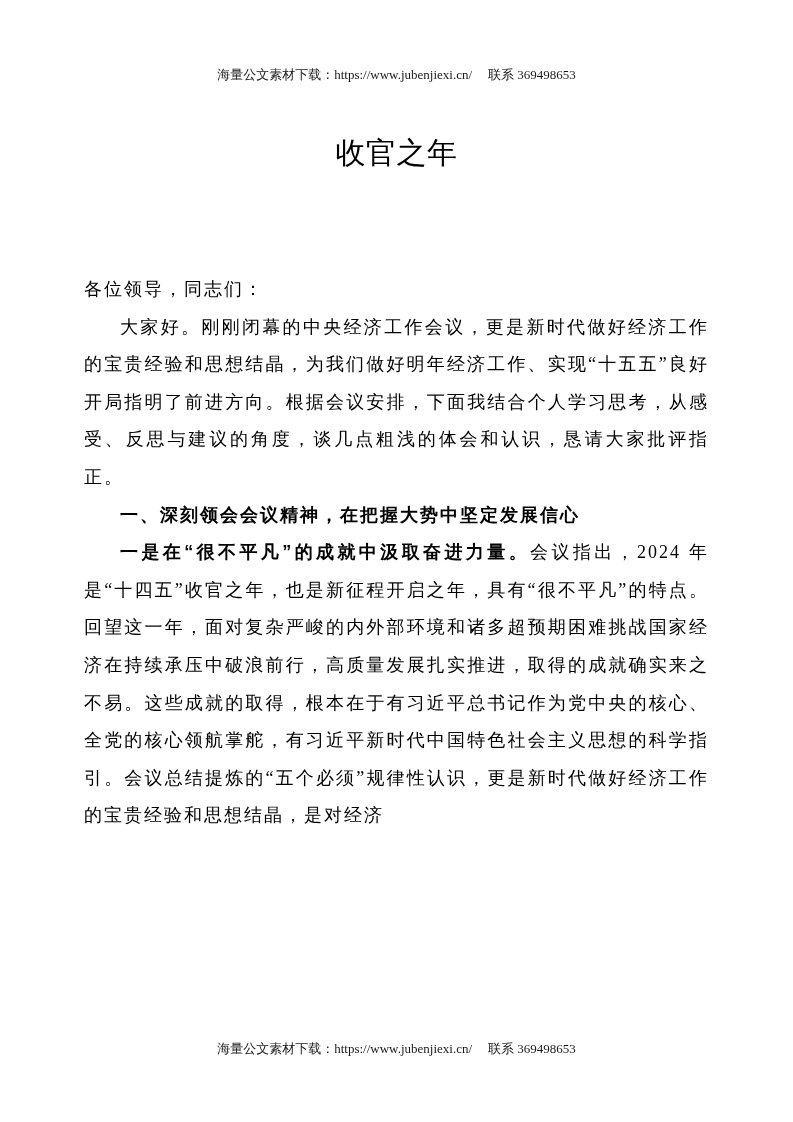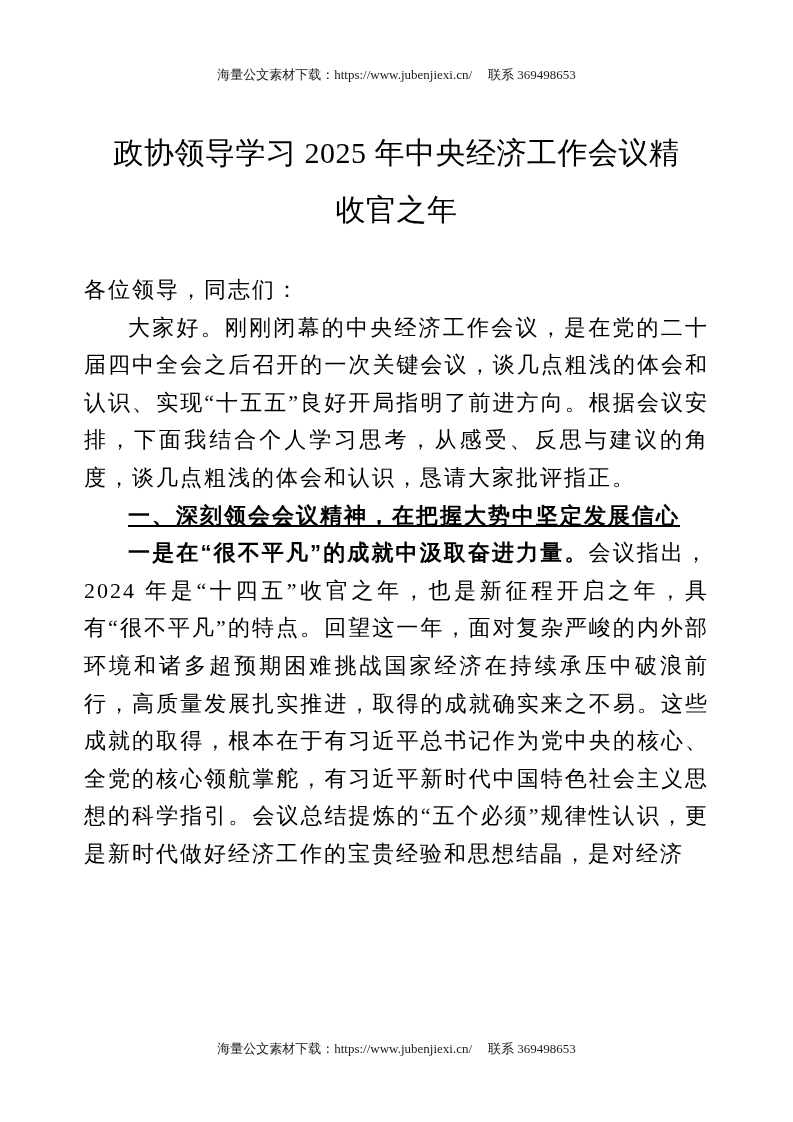--- a/index.html
+++ b/index.html
@@ -44,59 +44,57 @@
     line-height: 57px;
     letter-spacing: 0.5px;
   }
   .title-line { display: block; }
 
   .doc-body {
     position: absolute;
     top: 271px;
     left: 84px;
     right: 84px;
-    font-size: 22px;
+    font-size: 18px;
     line-height: 37.6px;
     letter-spacing: 2px;
     text-align: justify;
     text-justify: inter-character;
   }
   .para {
     margin: 0;
     padding: 0;
   }
   .indent { text-indent: 2em; }
   .heading1 {
     font-family: "Liberation Sans", sans-serif;
     font-weight: 700;
-    text-decoration: underline;
   }
   .lead {
     font-family: Liberation Sans, sans-serif;
     font-weight: 700;
   }
 </style>
 </head>
 <body>
 
 <div class="page">
 
   <div class="doc-header">
     <span>海量公文素材下载：</span><span>https://www.jubenjiexi.cn/</span><span class="contact">联系 369498653</span>
   </div>
 
   <h1 class="doc-title">
-    <span class="title-line">政协领导学习 2025 年中央经济工作会议精</span>
     <span class="title-line">收官之年</span>
   </h1>
 
   <div class="doc-body">
     <p class="para">各位领导，同志们：</p>
 
-    <p class="para indent">大家好。刚刚闭幕的中央经济工作会议，是在党的二十届四中全会之后召开的一次关键会议，谈几点粗浅的体会和认识、实现“十五五”良好开局指明了前进方向。根据会议安排，下面我结合个人学习思考，从感受、反思与建议的角度，谈几点粗浅的体会和认识，恳请大家批评指正。</p>
+    <p class="para indent">大家好。刚刚闭幕的中央经济工作会议，更是新时代做好经济工作的宝贵经验和思想结晶，为我们做好明年经济工作、实现“十五五”良好开局指明了前进方向。根据会议安排，下面我结合个人学习思考，从感受、反思与建议的角度，谈几点粗浅的体会和认识，恳请大家批评指正。</p>
 
     <p class="para indent heading1">一、深刻领会会议精神，在把握大势中坚定发展信心</p>
 
 
     <p class="para indent"><strong class="lead">一是在“很不平凡”的成就中汲取奋进力量。</strong><span>会议指出，2024 年是“十四五”收官之年，也是新征程开启之年，具有“很不平凡”的特点。回望这一年，面对复杂严峻的内外部环境和诸多超预期困难挑战国家经济在持续承压中破浪前行，高质量发展扎实推进，取得的成就确实来之不易。这些成就的取得，根本在于有习近平总书记作为党中央的核心、全党的核心领航掌舵，有习近平新时代中国特色社会主义思想的科学指引。会议总结提炼的“五个必须”规律性认识，更是新时代做好经济工作的宝贵经验和思想结晶，是对经济</span></p>
   </div>
 
   <div class="doc-footer">
     <span>海量公文素材下载：</span><span>https://www.jubenjiexi.cn/</span><span class="contact">联系 369498653</span>
   </div>

